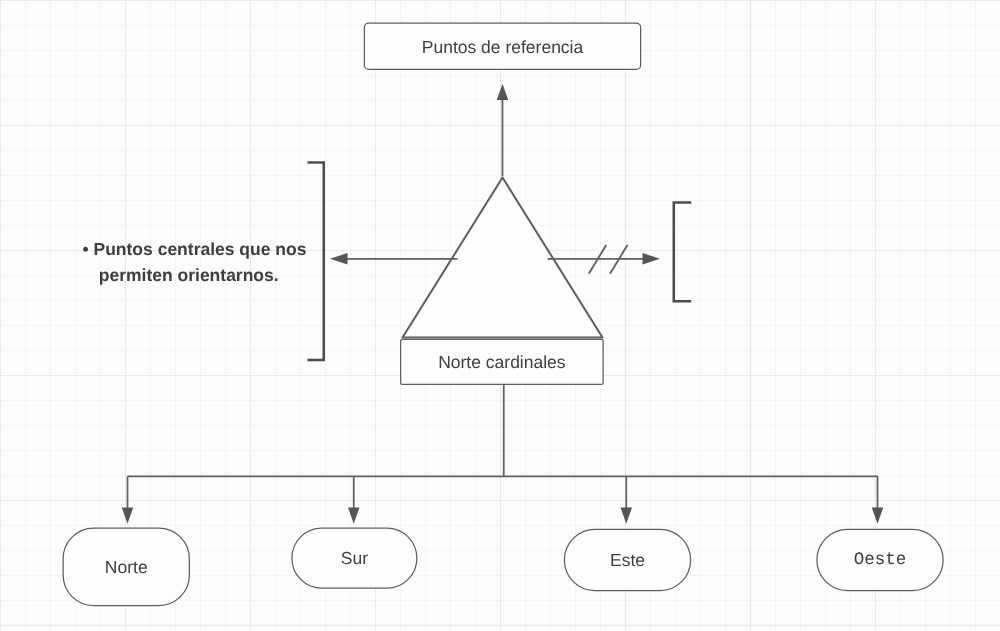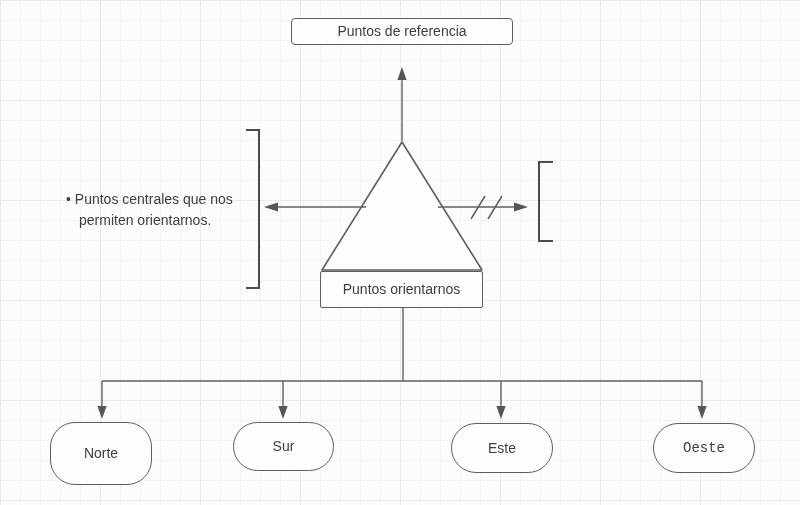--- a/index.html
+++ b/index.html
@@ -25,21 +25,21 @@
     display:flex;align-items:center;justify-content:center;
     color:#3e3e3e;font-size:14px;line-height:1.2;
     z-index:2;
   }
   .rect-node{border-radius:4px;}
   .label-node{border-radius:2px;}
   .stadium{border-radius:25px;}
   .note{
     position:absolute;z-index:2;
     color:#3e3e3e;font-size:14px;line-height:21px;
-    padding-left:13px;text-indent:-13px;
+    padding-left:13px;text-indent:-13px;font-weight:bold;
   }
 </style>
 </head>
 <body>
 
 <div class="canvas">
 
   <svg class="svg-layer" width="800" height="505" viewBox="0 0 800 505">
 
     <polygon points="402,142 322,270 482,270" fill="#fdfdfe" stroke="#5e5e5e" stroke-width="1.6" stroke-linejoin="round"></polygon>
@@ -59,23 +59,23 @@
 
     <path d="M553 162 H539 V241 H553" fill="none" stroke="#4c4c4c" stroke-width="2"></path>
 
     <path d="M403 308 V381 M102 381 H702 M102 381 V407 M283 381 V407 M501 381 V407 M702 381 V407" fill="none" stroke="#616161" stroke-width="1.4"></path>
     <path d="M102 419 L97.4 406 L106.6 406 Z" fill="#555"></path>
     <path d="M283 419 L278.4 406 L287.6 406 Z" fill="#555"></path>
     <path d="M501 419 L496.4 406 L505.6 406 Z" fill="#555"></path>
     <path d="M702 419 L697.4 406 L706.6 406 Z" fill="#555"></path>
   </svg>
 
-  <div class="node rect-node" style="left:291px;top:18px;width:222px;height:27px;">Puntos de referencia</div>
+  <div class="node rect-node" style="left:291px;top:18px;width:222px;height:38px;">Puntos de referencia</div>
 
-  <div class="node label-node" style="left:320px;top:271px;width:163px;height:37px;">Puntos orientarnos</div>
+  <div class="node label-node" style="left:320px;top:271px;width:163px;height:37px;">Norte cardinales</div>
 
   <div class="note" style="left:66px;top:189px;width:182px;">• Puntos centrales que nos permiten orientarnos.</div>
 
 
   <div class="node stadium" style="left:50px;top:422px;width:102px;height:63px;">Norte</div>
   <div class="node stadium" style="left:451px;top:423px;width:102px;height:50px;">Este</div>
   <div class="node stadium" style="left:233px;top:422px;width:101px;height:49px;">Sur</div>
   <div class="node stadium" style="left:653px;top:423px;width:102px;height:50px;font-family:Liberation Mono, monospace;">Oeste</div>
 
 </div>

